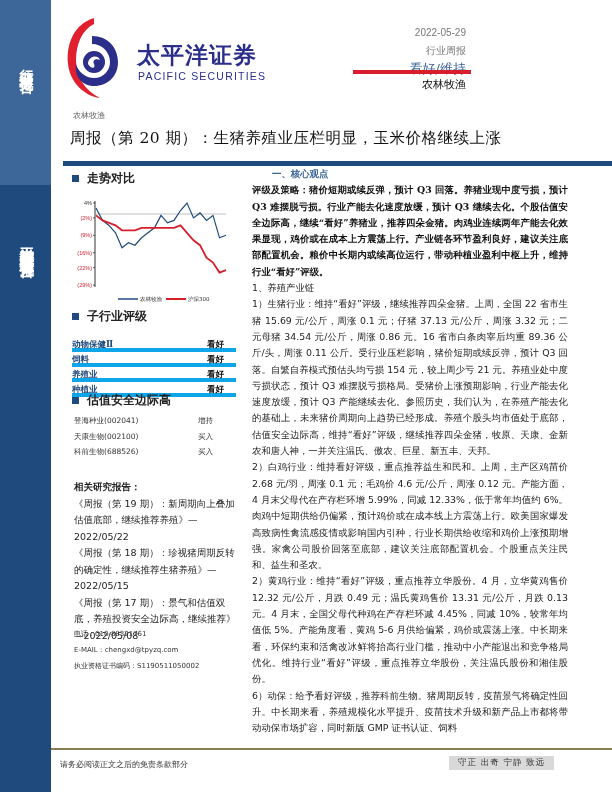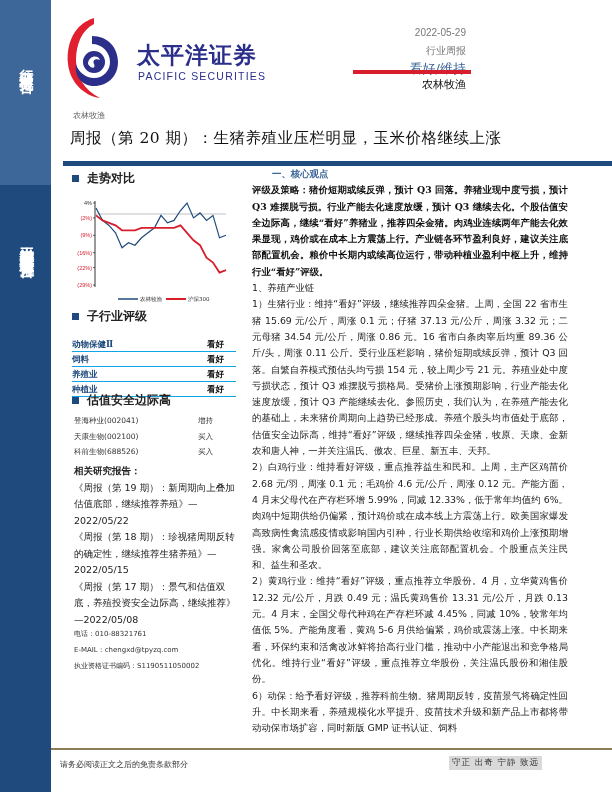--- a/index.html
+++ b/index.html
@@ -24,39 +24,39 @@
   .hdr-sector { position:absolute; right:146px; top:77px; font-size:11px; color:#111; }
 
   .sector-small { position:absolute; left:73px; top:110px; font-size:8px; color:#666; }
   .title { position:absolute; left:70px; top:128px; font-size:15.5px; color:#111; font-family:"DejaVu Serif", serif; letter-spacing:0.5px; }
   .title-bar { position:absolute; left:63px; top:161px; width:549px; height:5px; background:#1f4a7d; }
   .sec-head { display:flex; align-items:center; font-size:12px; font-weight:bold; font-family:"DejaVu Serif", serif;text-align:right; }
   .sec-head .sq { width:7px; height:7px; background:#1f4a7d; margin-right:8px; }
   .chart-box { position:absolute; left:66px; top:195px; width:174px; height:112px; }
   .rating-table { position:absolute; left:72px; top:337px; width:164px; }
   .rating-row { display:flex; justify-content:space-between; font-size:8.5px; font-weight:bold; color:#1f4a7d;
-                height:15px; line-height:14px; border-bottom:1px solid #0ea5e9; font-family:"DejaVu Serif", serif; }
+                height:15px; line-height:14px; border-bottom:4px solid #0ea5e9; font-family:"DejaVu Serif", serif; }
   .rating-row span:last-child { color:#111; margin-right:12px; }
   .rec-table { position:absolute; left:74px; top:413px; width:162px; }
   .rec-row { display:flex; font-size:7.5px; height:15.5px; line-height:15px; color:#333; }
   .rec-row .n { width:124px; }
   .related { position:absolute; left:74px; top:463px; width:166px; font-size:9.5px; line-height:16.5px; color:#222; }
-  .related .h { font-weight:bold; font-family:"DejaVu Serif", serif; font-size:9.5px; }
+  .related .h { font-weight:bold; font-family:"DejaVu Serif", serif; font-size:9.5px;margin-top:16px; }
   .analyst { position:absolute; left:74px; top:626px; width:166px; }
   .analyst .h { font-weight:bold; font-size:10px; font-family:"DejaVu Serif", serif; margin-bottom:6px; }
   .analyst .l { font-size:7px; color:#333; height:16px; line-height:16px; }
 
   .right-col { position:absolute; left:252px; top:166px; width:316px; font-size:9.4px; line-height:16.3px; color:#222; }
   .right-col .core { color:#3d6699; font-weight:bold; font-family:"DejaVu Serif", serif;margin-left:20px; }
   .right-col .bold { font-weight:bold; font-family:"DejaVu Serif", serif; color:#111; }
   .right-col p { text-align:justify; }
 
   .footer-line { position:absolute; left:51px; top:748px; width:561px; height:2px; background:#8c7d53; }
   .footer-left { position:absolute; left:60px; top:759px; font-size:8px; color:#333; }
-  .footer-right { position:absolute; left:449px; top:756px; font-size:8.5px; color:#333; background:#d9d9d9; padding:1px 3px; letter-spacing:1px; }
+  .footer-right { position:absolute; left:449px; top:756px; font-size:8.5px; color:#333; background:#d9d9d9; padding:1px 9px; letter-spacing:1px; }
 </style>
 </head>
 <body>
 
 <div class="sidebar-top"></div>
 <div class="sidebar-bottom"></div>
 <div class="vtext top">行业研究报告</div>
 <div class="vtext bottom">太平洋证券股份有限公司证券研究报告</div>
 
 <svg class="logo" viewBox="0 0 60 86">

